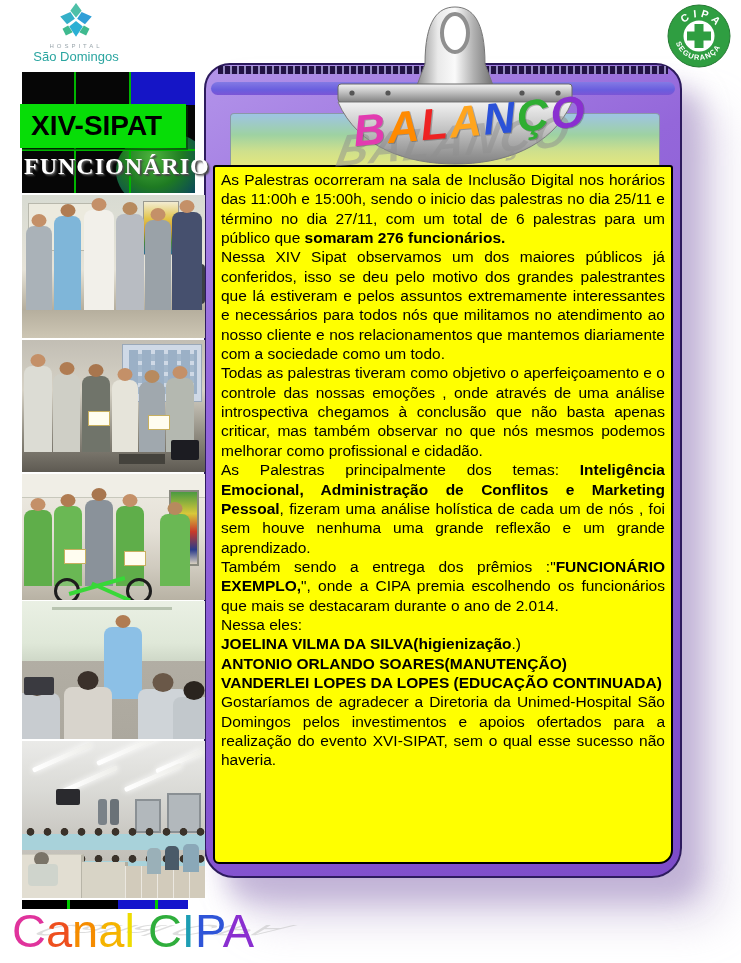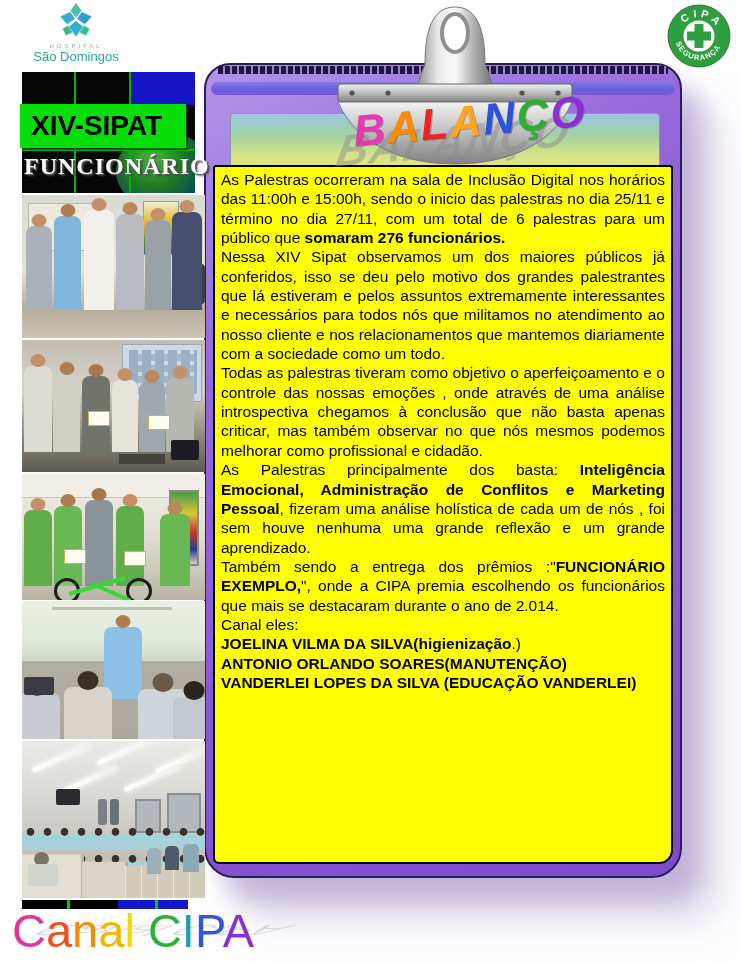--- a/index.html
+++ b/index.html
@@ -228,26 +228,27 @@
 
   <div class="clipboard">
     <div class="cb-ticks"></div>
     <div class="cb-blueband"></div>
     <div class="paper"></div>
     <div class="yellow-box">
       <div>
           <p><span>As Palestras ocorreram na sala de Inclusão Digital nos horários das 11:00h e 15:00h, sendo o inicio das palestras no dia 25/11 e término no dia 27/11, com um total de 6 palestras para um público que </span><span class="b">somaram 276 funcionários.</span></p>
           <p><span>Nessa XIV Sipat observamos um dos maiores públicos já conferidos, isso se deu pelo motivo dos grandes palestrantes que lá estiveram e pelos assuntos extremamente interessantes e necessários para todos nós que militamos no atendimento ao nosso cliente e nos relacionamentos que mantemos diariamente com a sociedade como um todo.</span></p>
           <p><span>Todas as palestras tiveram como objetivo o aperfeiçoamento e o controle das nossas emoções , onde através de uma análise introspectiva chegamos à conclusão que não basta apenas criticar, mas também observar no que nós mesmos podemos melhorar como profissional e cidadão.</span></p>
-          <p><span>As Palestras principalmente dos basta: </span><span class="b">Inteligência Emocional, Administração de Conflitos e Marketing Pessoal</span><span>, fizeram uma análise holística de cada um de nós , foi sem houve nenhuma uma grande reflexão e um grande aprendizado.</span></p>
+          <p><span>As Palestras principalmente dos temas: </span><span class="b">Inteligência Emocional, Administração de Conflitos e Marketing Pessoal</span><span>, fizeram uma análise holística de cada um de nós , foi sem houve nenhuma uma grande reflexão e um grande aprendizado.</span></p>
           <p><span>Também sendo a entrega dos prêmios :"</span><span class="b">FUNCIONÁRIO EXEMPLO,</span><span>", onde a CIPA premia escolhendo os funcionários que mais se destacaram durante o ano de 2.014.</span></p>
-          <p><span>Canal eles:</span></p>
+          <p><span>Nessa eles:</span></p>
           <p><span class="b">JOELINA VILMA DA SILVA(higienização</span><span>.)</span></p>
           <p><span class="b">ANTONIO ORLANDO SOARES(MANUTENÇÃO)</span></p>
-          <p><span class="b">VANDERLEI LOPES DA SILVA (EDUCAÇÃO VANDERLEI)</span></p>
+          <p><span class="b">VANDERLEI LOPES DA LOPES (EDUCAÇÃO CONTINUADA)</span></p>
+          <p><span>Gostaríamos de agradecer a Diretoria da Unimed-Hospital São Domingos pelos investimentos e apoios ofertados para a realização do evento XVI-SIPAT, sem o qual esse sucesso não haveria.</span></p>
         </div>
     </div>
   </div>
 
   <svg class="clip-svg" viewBox="0 0 250 168">
     <defs>
       <linearGradient id="metH" x1="0" y1="0" x2="1" y2="0">
         <stop offset="0" stop-color="#8a8a8a"></stop>
           <stop offset=".28" stop-color="#e9e9e9"></stop>
         <stop offset=".5" stop-color="#fafafa"></stop>

